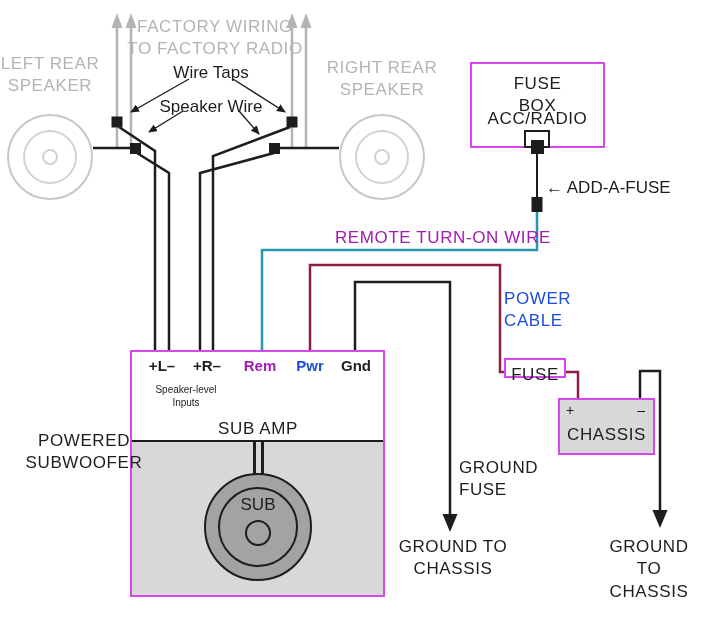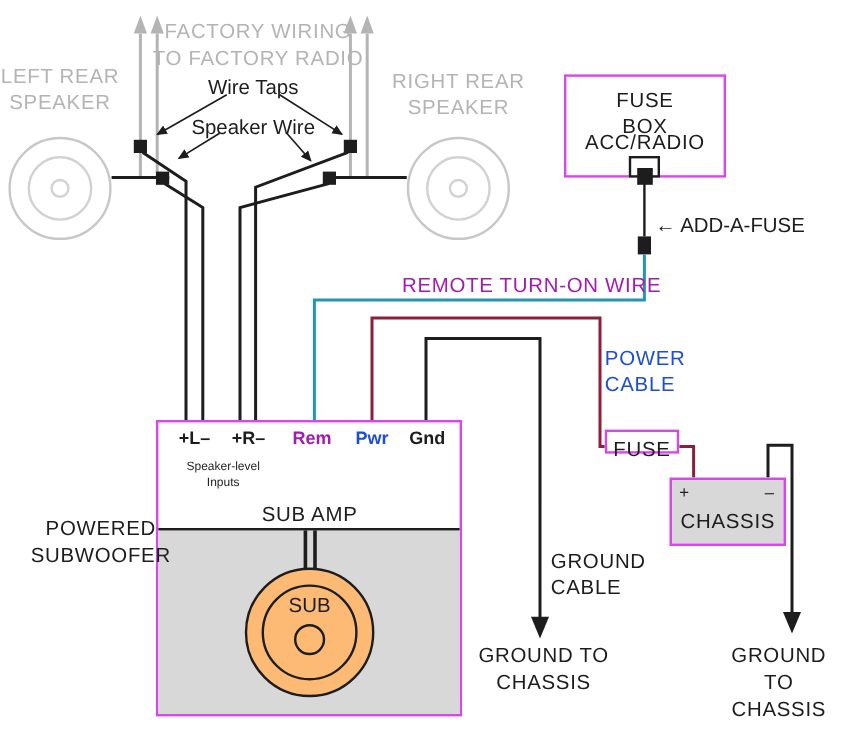--- a/index.html
+++ b/index.html
@@ -14,21 +14,21 @@
   .gray{color:#b5b3b3;}
   .teal{color:#a21caf;}
   .red{color:#1d4ed8;}
   .box{position:absolute;border:2px solid #d946ef;background:#fff;}
   .speaker{position:absolute;width:86px;height:86px;border:2px solid #c7c7c7;border-radius:50%;background:#fff;display:flex;align-items:center;justify-content:center;}
   .spk-mid{width:54px;height:54px;border:2px solid #d2d2d2;border-radius:50%;display:flex;align-items:center;justify-content:center;}
   .spk-cap{width:16px;height:16px;border:2px solid #d2d2d2;border-radius:50%;}
   .term{position:absolute;top:5px;font-size:15px;font-weight:bold;transform:translateX(-50%);}
   .amp-panel{position:absolute;left:0;right:0;top:88px;bottom:0;background:#d8d8d8;border-top:2px solid #1d1d1d;}
   .conn{position:absolute;top:90px;height:33px;width:3px;background:#1d1d1d;}
-  .sub-outer{position:absolute;left:72px;top:121px;width:108px;height:108px;border:2px solid #1d1d1d;border-radius:50%;background:#fdba74;}
+  .sub-outer{position:absolute;left:72px;top:121px;width:108px;height:108px;border:2px solid #1d1d1d;border-radius:50%;background:#a3a3a3;}
   .sub-mid{position:absolute;left:12px;top:12px;width:80px;height:80px;border:2px solid #1d1d1d;border-radius:50%;}
   .sub-cap{position:absolute;left:39px;top:45px;width:26px;height:26px;border:2px solid #1d1d1d;border-radius:50%;}
 </style>
 </head>
 <body>
 
 <div class="canvas">
 
   <svg class="svg-layer" width="704" height="618" viewBox="0 0 704 618">
     <defs>
@@ -145,19 +145,19 @@
     <div class="lbl center" style="left:50%;top:4px">FUSE</div>
   </div>
 
   <div class="box" style="left:558px;top:398px;width:97px;height:57px;background:#d8d8d8">
     <div class="lbl plain" style="left:6px;top:1px;font-size:14px">+</div>
     <div class="lbl plain" style="right:8px;top:1px;font-size:14px">–</div>
     <div class="lbl center" style="left:50%;top:24px">CHASSIS</div>
   </div>
 
   <div class="lbl" style="left:459px;top:457px">GROUND
-CABLE</div>
+FUSE</div>
   <div class="lbl center" style="left:453px;top:536px">GROUND TO
 CHASSIS</div>
   <div class="lbl center" style="left:649px;top:536px">GROUND TO
 CHASSIS</div>
 
 </div>
 
 </body></html>

